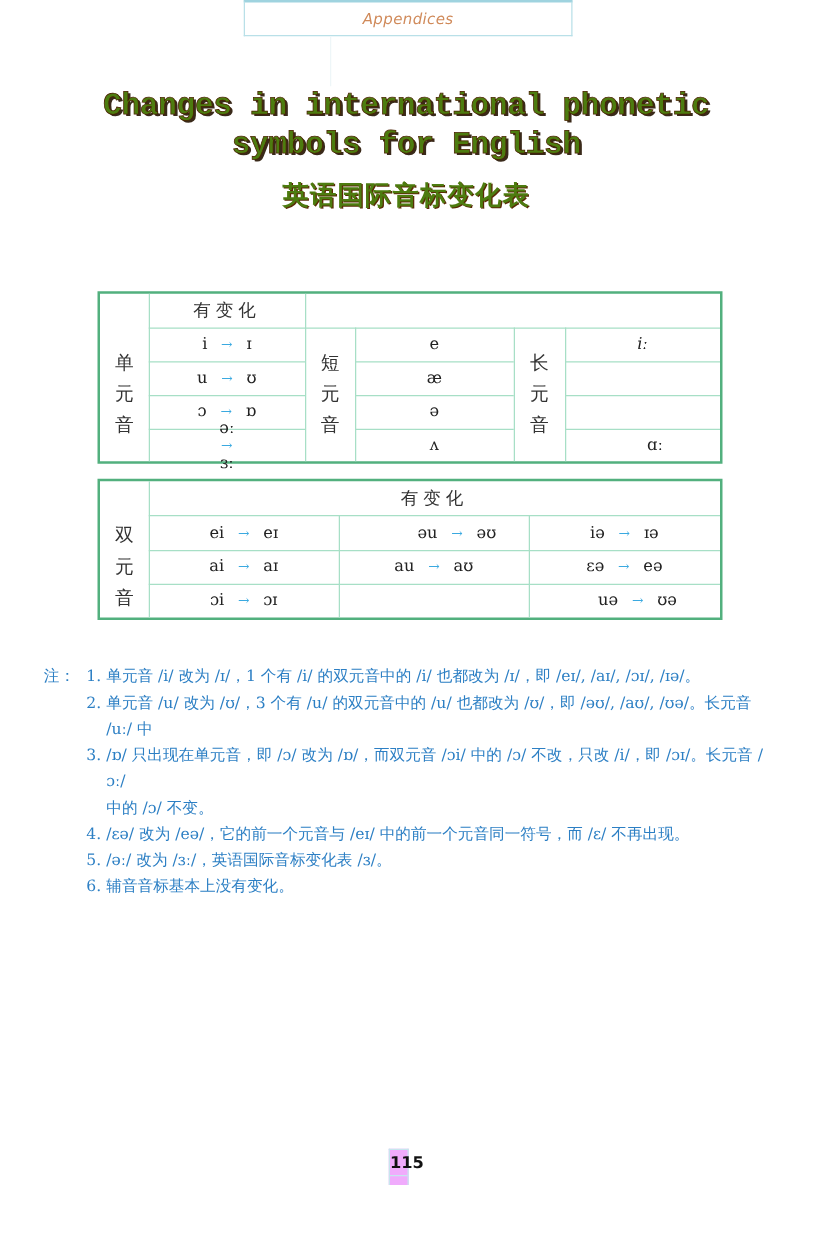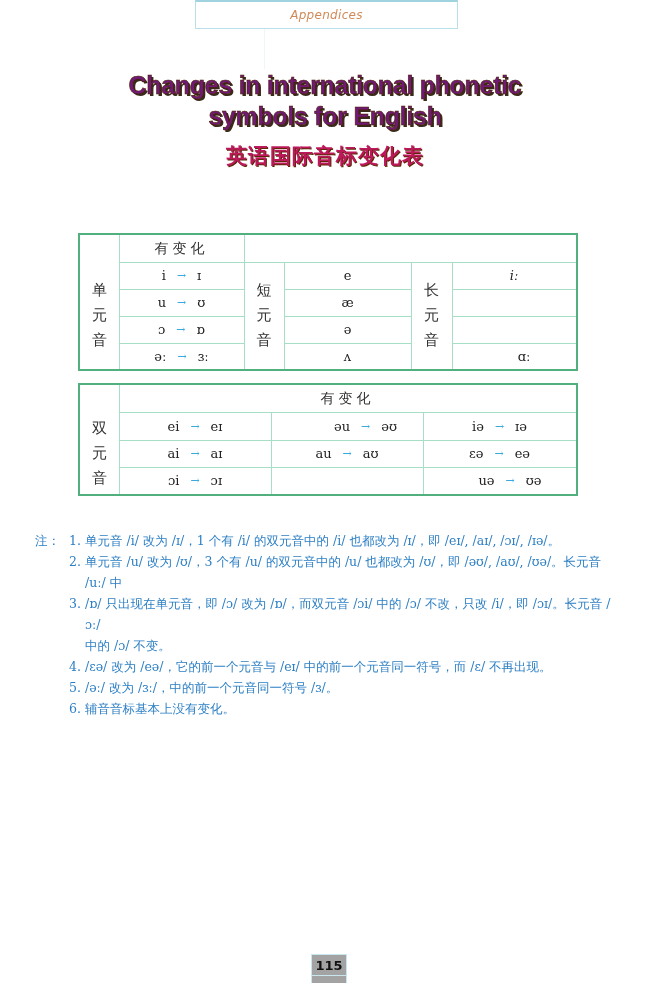--- a/index.html
+++ b/index.html
@@ -17,33 +17,33 @@
   .header-box span {
     font-family: "DejaVu Sans", sans-serif; font-style: italic;
     font-size: 12px; color: #d08a5a; letter-spacing: 0.3px;
   }
   .header-stub {
     position: absolute; left: 264px; top: 29px; width: 0; height: 40px;
     border-left: 1px solid #eef6f8;
   }
   .title-en {
     position: absolute; left: 0; width: 650px; text-align: center;
-    font-family: Liberation Sans, sans-serif;
+    font-family: Liberation Mono, monospace;
     font-weight: 900; font-size: 25px; line-height: 30px;
-    color: #701a75;
+    color: #4d7c0f;
     -webkit-text-stroke: 0.6px #4a2000;
     text-shadow: 2px 2px 0 #3a2a1a;
     letter-spacing: -0.3px;
   }
   .title-en.l1 { top: 70px; }
   .title-en.l2 { top: 101px; }
   .title-zh {
     position: absolute; top: 142px; left: 0; width: 650px; text-align: center;
     font-family: "DejaVu Serif", serif; font-weight: bold; font-size: 21px;
-    color: #be185d; text-shadow: 1px 1px 0 #5a2a05; letter-spacing: 1px;
+    color: #4d7c0f; text-shadow: 1px 1px 0 #5a2a05; letter-spacing: 1px;
   }
 
   
   .tbl {
     position: absolute; left: 78px; width: 500px; box-sizing: border-box;
     border: 2px solid #52b07e; border-collapse: collapse;
   }
   .cell {
     position: absolute; box-sizing: border-box;
     display: flex; align-items: center; justify-content: center;
@@ -65,23 +65,23 @@
     color: #2c7fc4; font-size: 12.5px; line-height: 21px;
     font-family: "DejaVu Serif", serif;
   }
   .note-row { display: flex; }
   .note-prefix { width: 34px; flex: none; }
   .note-num { width: 16px; flex: none; }
   .note-body { flex: 1; }
   .note-cont { padding-left: 50px; }
 
   .page-num-box {
-    position: absolute; left: 311px; top: 954px; width: 36px; height: 29px;
+    position: absolute; left: 311px; top: 919px; width: 16px; height: 29px;
     border: 1px solid #c7e6ee; border-bottom: none; box-sizing: border-box;
-    background: #a3a3a3;
+    background: #f0abfc;
   }
   .page-num-box .bar { position: absolute; left: 0; right: 0; top: 20px; border-top: 1px solid #c7e6ee; }
   .page-num-box span {
     position: absolute; left: 0; right: 0; top: 3px; text-align: center;
     font-family: "DejaVu Sans", sans-serif; font-weight: bold; font-size: 13px; color: #111;
   }
 </style>
 </head>
 <body>
 
@@ -129,21 +129,21 @@
   <div class="cell" style="left:39px;top:54px;width:125px;height:27px;">
     <span class="sym">u</span>
     <span class="arrow">→</span>
     <span class="sym">ʊ</span>
   </div>
   <div class="cell" style="left:39px;top:81px;width:125px;height:27px;">
     <span class="sym">ɔ</span>
     <span class="arrow">→</span>
     <span class="sym">ɒ</span>
   </div>
-  <div class="cell" style="left:39px;top:108px;width:125px;height:26px;">
+  <div class="cell" style="left:39px;top:108px;width:125px;height:26px;flex-direction:column;">
     <span class="sym">əː</span>
     <span class="arrow">→</span>
     <span class="sym">ɜː</span>
   </div>
 
   <div class="vlabel" style="left:164px;top:27px;width:40px;height:107px;">
     <span>短</span>
     <span>元</span>
     <span>音</span>
   </div>
@@ -240,21 +240,21 @@
   </div>
   <div class="note-cont">中的 /ɔ/ 不变。</div>
   <div class="note-row">
     <span class="note-prefix"></span>
     <span class="note-num">4.</span>
     <span class="note-body">/ɛə/ 改为 /eə/，它的前一个元音与 /eɪ/ 中的前一个元音同一符号，而 /ɛ/ 不再出现。</span>
   </div>
   <div class="note-row">
     <span class="note-prefix"></span>
     <span class="note-num">5.</span>
-    <span class="note-body">/əː/ 改为 /ɜː/，中的前一个元音同一符号 /ɜ/。</span>
+    <span class="note-body">/əː/ 改为 /ɜː/，英语国际音标变化表 /ɜ/。</span>
   </div>
   <div class="note-row">
     <span class="note-prefix"></span>
     <span class="note-num">6.</span>
     <span class="note-body">辅音音标基本上没有变化。</span>
   </div>
 </div>
 
 <div class="page-num-box">
   <span>115</span>

